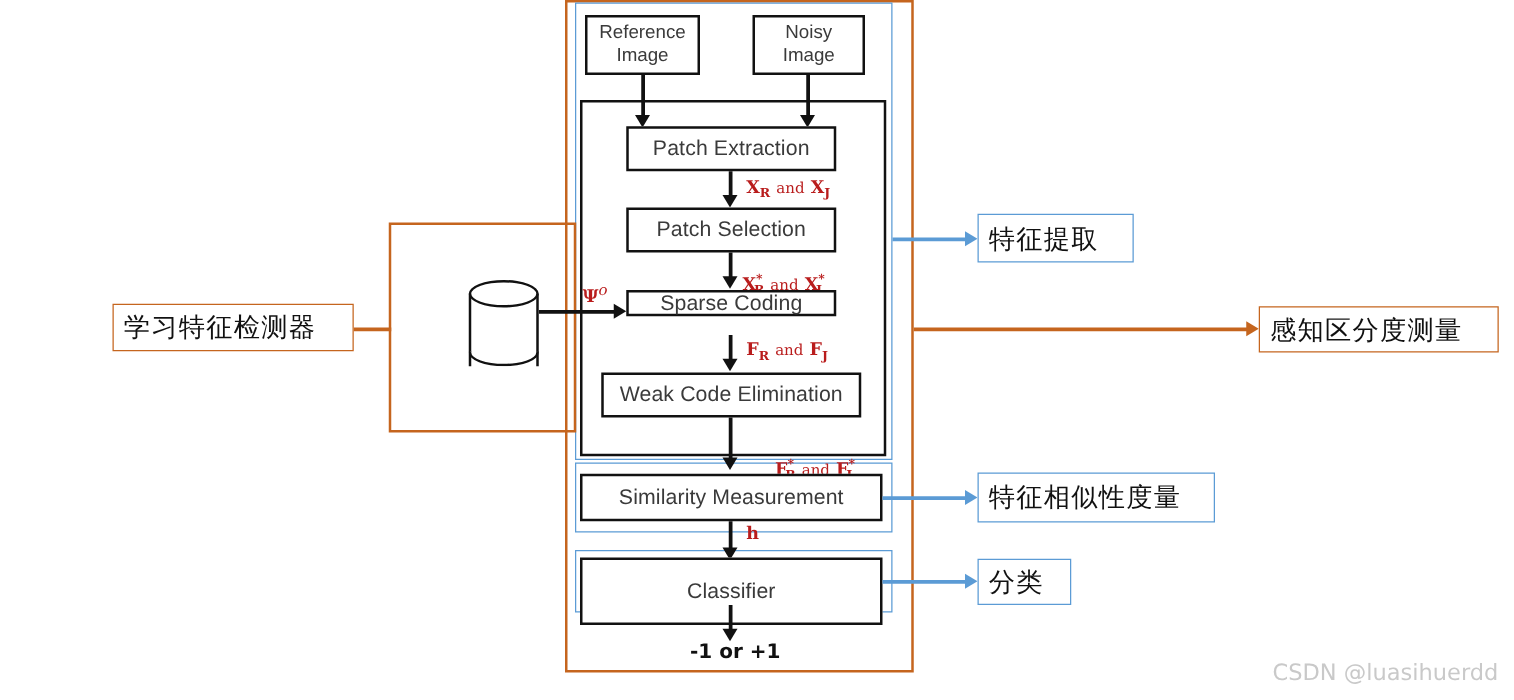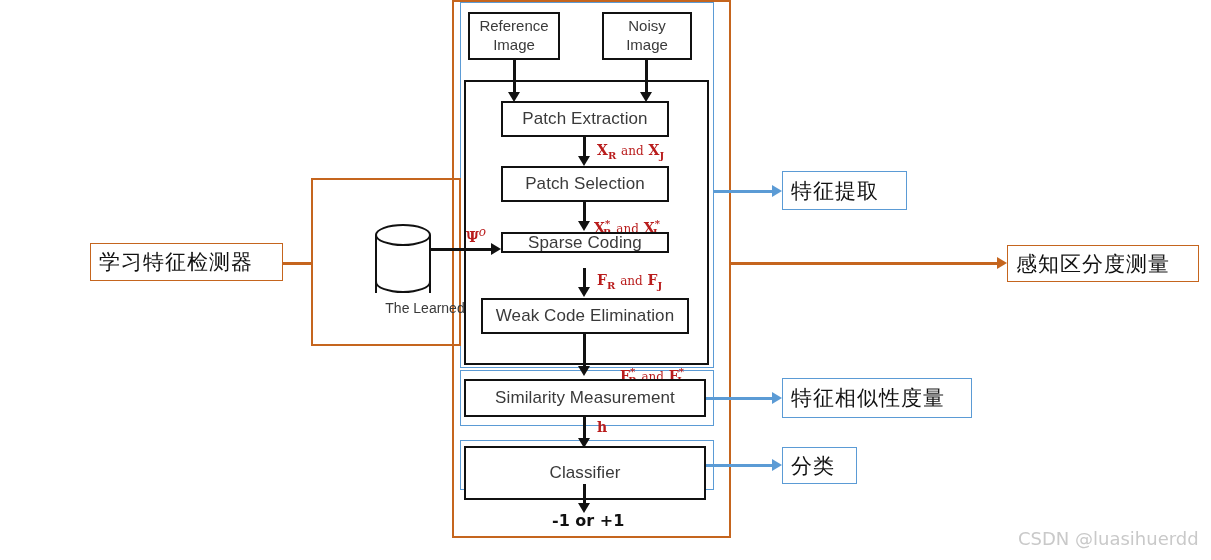--- a/index.html
+++ b/index.html
@@ -210,21 +210,20 @@
 
 <div class="vline" style="left:583px;top:484px;height:22px;"></div>
 <div class="arrow-down" style="left:578px;top:503px;"></div>
 <div class="outlabel" style="left:552px;top:511px;">-1 or +1</div>
 
 <div class="cyl" style="left:375px;top:224px;width:56px;height:70px;">
   <div class="cyl-body"></div>
   <div class="cyl-bot"></div>
   <div class="cyl-cap"></div>
   <div class="cyl-label">
-    <div>The Learned</div>
   </div>
 </div>
 
 <div class="hline" style="left:431px;top:248px;width:62px;"></div>
 <div class="arrow-right" style="left:491px;top:243px;"></div>
 <div class="mlabel" style="left:466px;top:225px;">
   Ψ<sup class="it">o</sup>
 </div>
 
 <div class="bline" style="left:714px;top:190px;width:62px;"></div>

